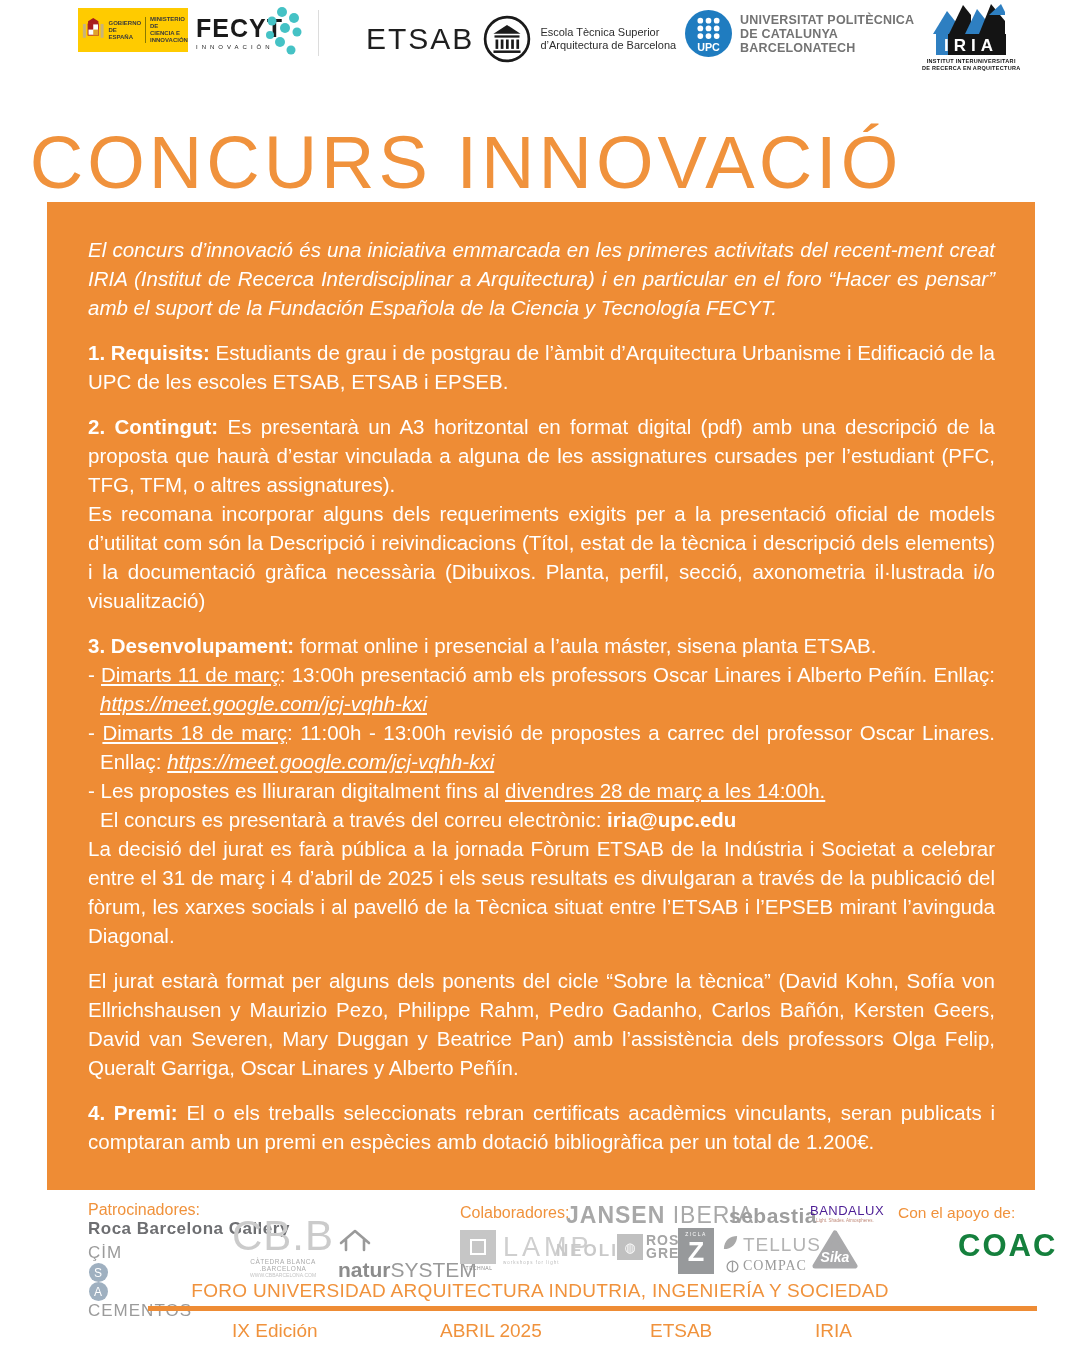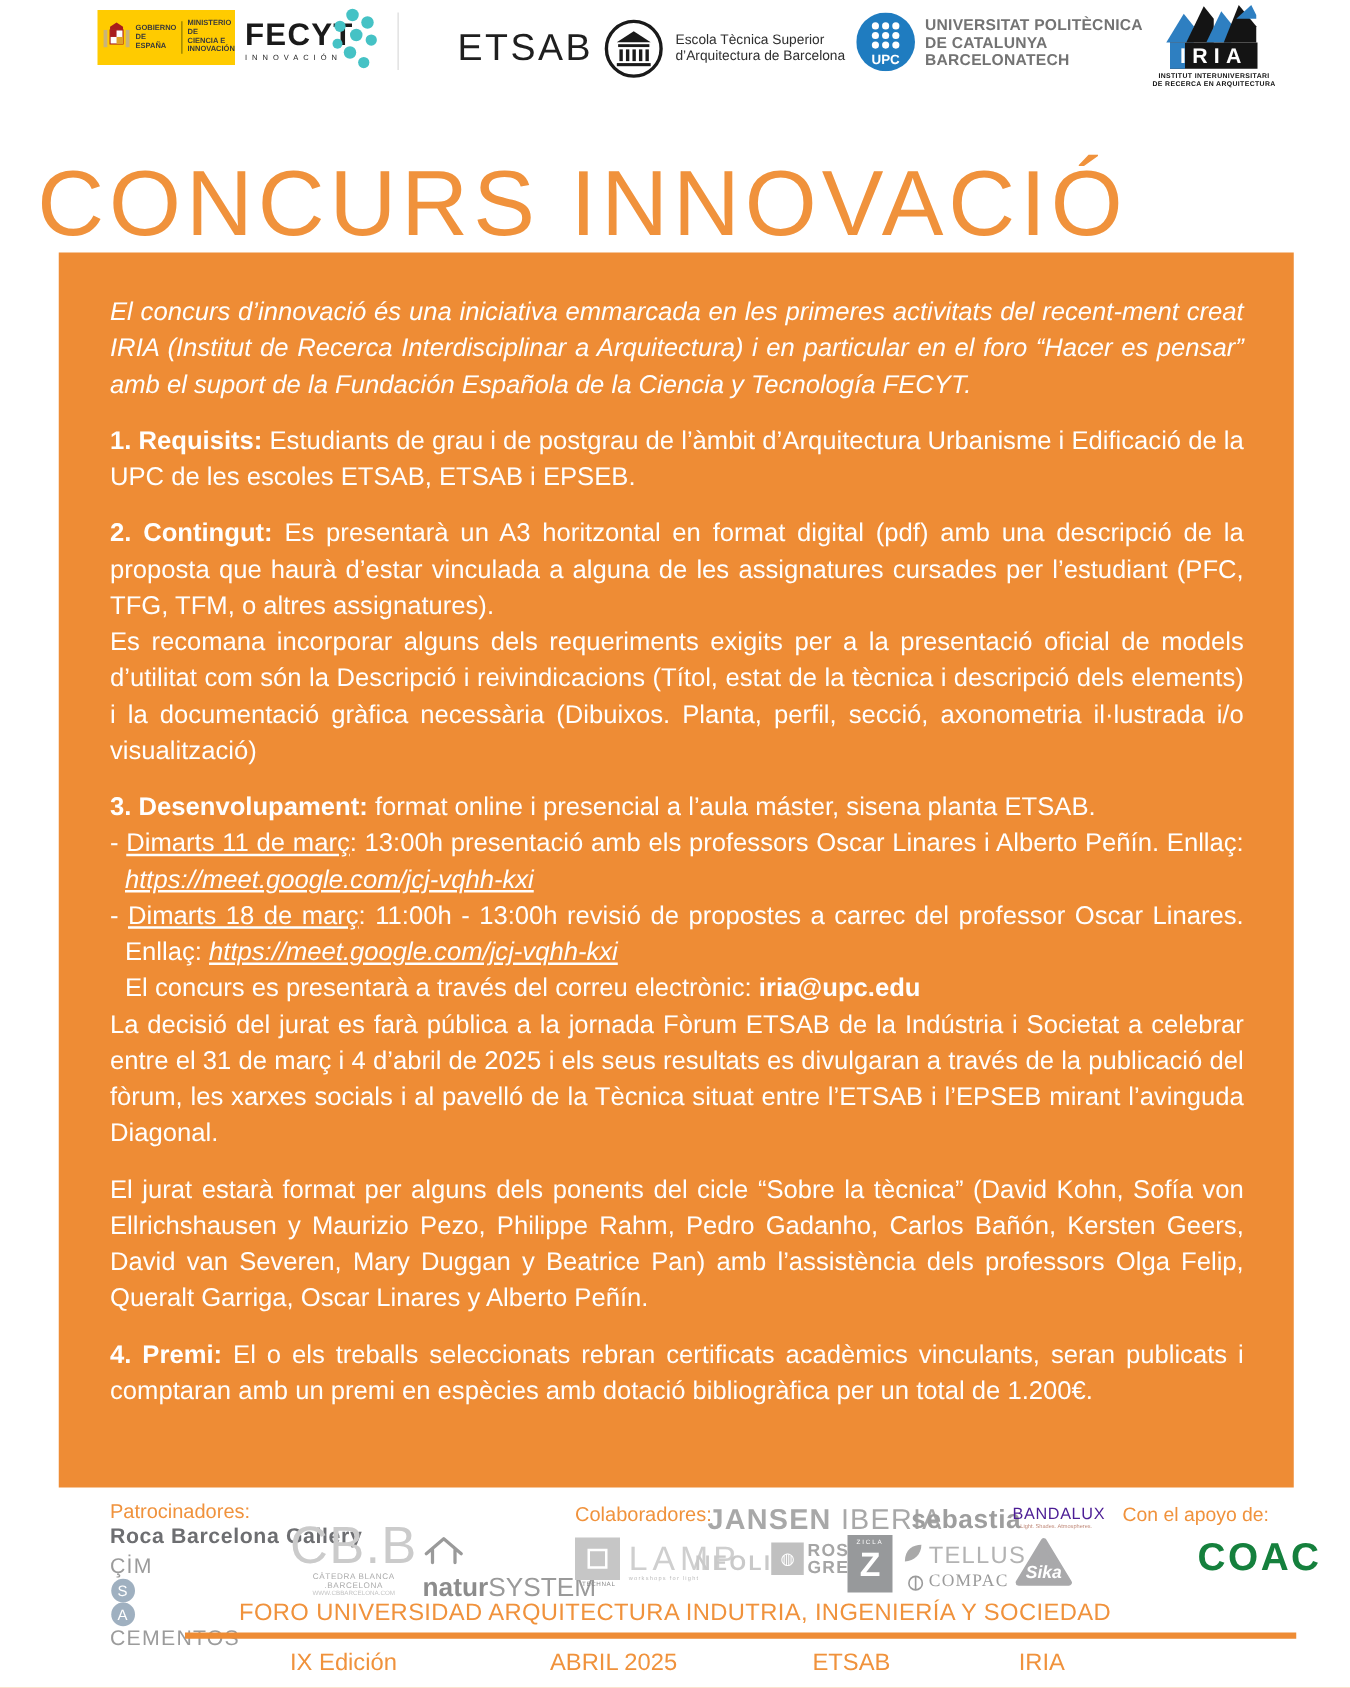--- a/index.html
+++ b/index.html
@@ -199,20 +199,21 @@
 
     <p class="mb0"><strong>2. Contingut:</strong> <span>Es presentarà un A3 horitzontal en format digital (pdf) amb una descripció de la proposta que haurà d’estar vinculada a alguna de les assignatures cursades per l’estudiant (PFC, TFG, TFM, o altres assignatures).</span></p>
     <p>Es recomana incorporar alguns dels requeriments exigits per a la presentació oficial de models d’utilitat com són la Descripció i reivindicacions (Títol, estat de la tècnica i descripció dels elements) i la documentació gràfica necessària (Dibuixos. Planta, perfil, secció, axonometria il·lustrada i/o visualització)</p>
 
     <p class="mb0"><strong>3. Desenvolupament:</strong> <span>format online i presencial a l’aula máster, sisena planta ETSAB.</span></p>
 
     <p class="bullet mb0"><span>- </span><span class="u">Dimarts 11 de març</span><span>: 13:00h presentació amb els professors Oscar Linares i Alberto Peñín. Enllaç: </span><a class="link">https://meet.google.com/jcj-vqhh-kxi</a></p>
 
     <p class="bullet mb0"><span>- </span><span class="u">Dimarts 18 de març</span><span>: 11:00h - 13:00h revisió de propostes a carrec del professor Oscar Linares. Enllaç: </span><a class="link">https://meet.google.com/jcj-vqhh-kxi</a></p>
 
+    <p class="bullet mb0"><span>- Les propostes es lliuraran digitalment fins al </span><span class="u">divendres 28 de març a les 14:00h.</span></p>
 
     <p class="indent mb0"><span>El concurs es presentarà a través del correu electrònic: </span><strong>iria@upc.edu</strong></p>
 
     <p>La decisió del jurat es farà pública a la jornada Fòrum ETSAB de la Indústria i Societat a celebrar entre el 31 de març i 4 d’abril de 2025 i els seus resultats es divulgaran a través de la publicació del fòrum, les xarxes socials i al pavelló de la Tècnica situat entre l’ETSAB i l’EPSEB mirant l’avinguda Diagonal.</p>
 
     <p>El jurat estarà format per alguns dels ponents del cicle “Sobre la tècnica” (David Kohn, Sofía von Ellrichshausen y Maurizio Pezo, Philippe Rahm, Pedro Gadanho, Carlos Bañón, Kersten Geers, David van Severen, Mary Duggan y Beatrice Pan) amb l’assistència dels professors Olga Felip, Queralt Garriga, Oscar Linares y Alberto Peñín.</p>
 
     <p class="mb0"><strong>4. Premi:</strong> <span>El o els treballs seleccionats rebran certificats acadèmics vinculants, seran publicats i comptaran amb un premi en espècies amb dotació bibliogràfica per un total de 1.200€.</span></p>
   </div>
 

